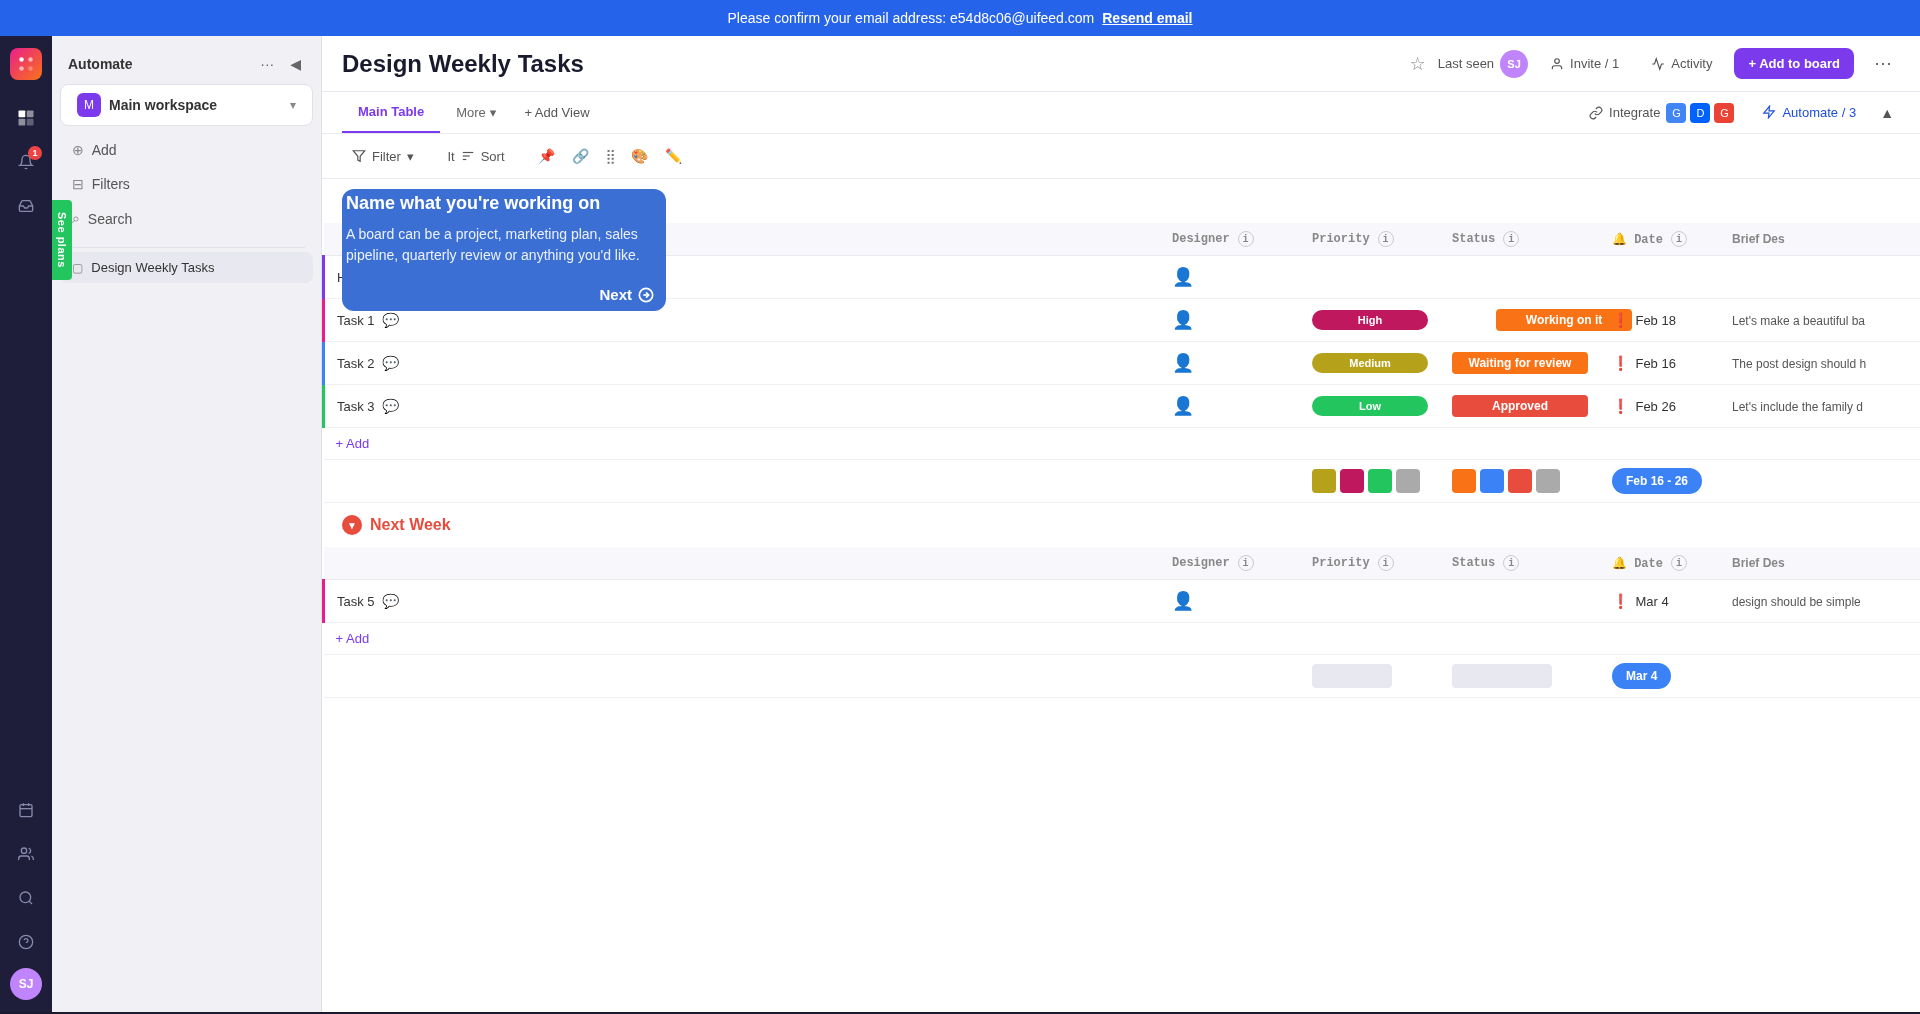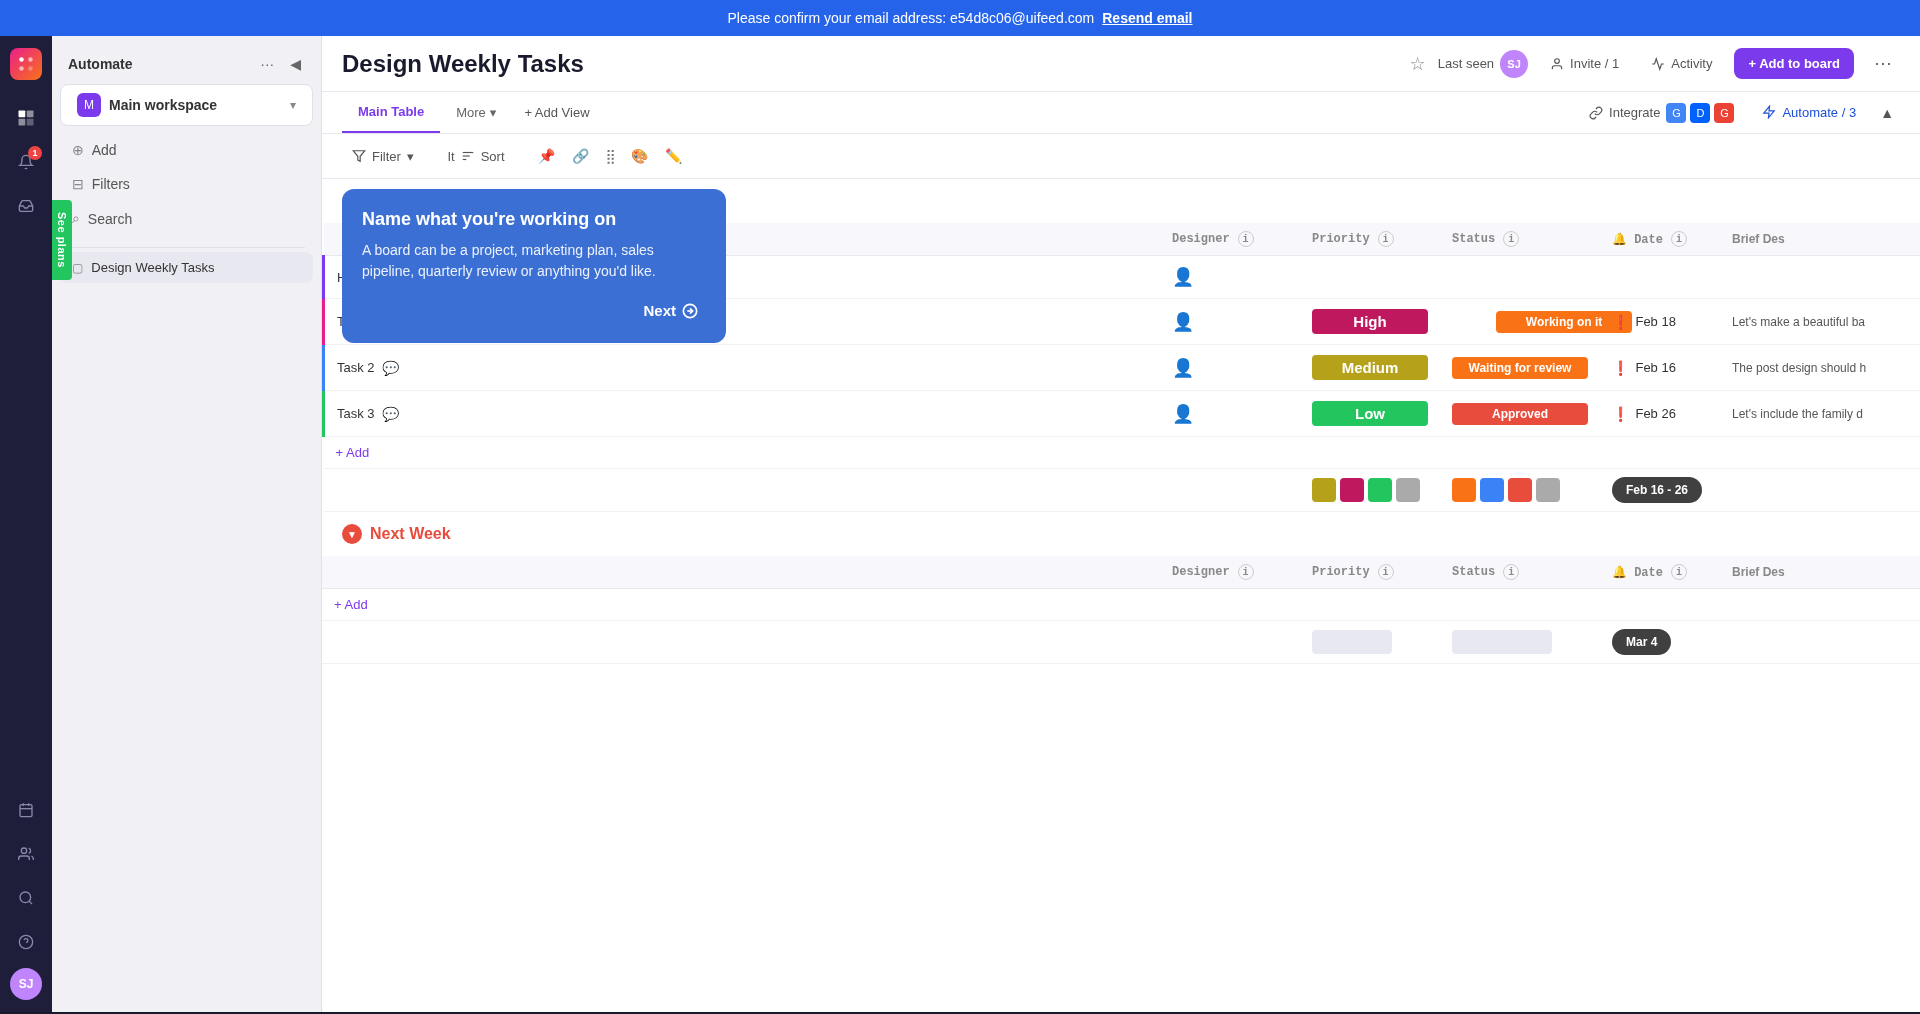--- a/index.html
+++ b/index.html
@@ -337,24 +337,24 @@
       background: white;
       padding: 0;
       position: relative;
     }
 
     
     .tooltip-popup {
       position: absolute;
       top: 10px;
       left: 20px;
-      width: 384px;
+      width: 324px;
       background: #3b6fd4;
       border-radius: 12px;
-      padding: 20px;
+      padding: 4px;
       z-index: 100;
       color: white;
     }
     .tooltip-title {
       font-size: 18px;
       font-weight: 700;
       margin-bottom: 10px;
     }
     .tooltip-text {
       font-size: 14px;
@@ -437,22 +437,22 @@
     .task-row-green td:first-child { border-left: 3px solid #22c55e; }
 
     .task-cell {
       display: flex; align-items: center; gap: 8px;
     }
     .task-chat-icon { color: #ccc; font-size: 14px; }
     .task-avatar { color: #ccc; font-size: 18px; }
 
     .priority-badge {
       display: inline-flex; align-items: center; justify-content: center;
-      padding: 4px 24px; border-radius: 4px;
-      font-size: 15px; font-weight: 600; color: white;
+      padding: 4px 24px; border-radius: 11px;
+      font-size: 11px; font-weight: 600; color: white;
       width: 100%;
     }
     .priority-high { background: #c0185e; }
     .priority-medium { background: #b5a21a; }
     .priority-low { background: #22c55e; }
 
     .status-badge {
       display: inline-flex; align-items: center; justify-content: center;
       padding: 4px 12px; border-radius: 4px;
       font-size: 12px; font-weight: 600; color: white;
@@ -481,21 +481,21 @@
     .color-dots {
       display: flex; gap: 4px;
     }
     .cdot {
       width: 24px; height: 24px;
       border-radius: 4px;
     }
 
     .date-range-badge {
       display: inline-flex;
-      background: #404040;
+      background: #3b82f6;
       color: white;
       font-size: 12px;
       font-weight: 600;
       padding: 6px 14px;
       border-radius: 20px;
     }
 
     .info-icon { 
       display: inline-flex; align-items: center; justify-content: center;
       width: 16px; height: 16px; border-radius: 50%;
@@ -938,20 +938,42 @@
                 <div class="col-header">
                   <span>🔔 Date</span>
                   <span class="info-icon">i</span>
                 </div>
               </th>
               <th class="col-brief">Brief Des</th>
             </tr>
           </thead>
           <tbody>
 
+            <tr class="task-row-pink">
+              <td>
+                <div class="task-cell">
+                  <span>Task 5</span>
+                  <span class="task-chat-icon">💬</span>
+                </div>
+              </td>
+              <td>
+                <span class="task-avatar">👤</span>
+              </td>
+              <td></td>
+              <td></td>
+              <td>
+                <div style="display:flex;align-items:center;gap:6px;">
+                  <span class="alert-icon">❗</span>
+                  <span class="date-text">Mar 4</span>
+                </div>
+              </td>
+              <td>
+                <span class="brief-text">design should be simple</span>
+              </td>
+            </tr>
 
             <tr class="add-row">
               <td>
                 <span>+ Add</span>
               </td>
               <td></td>
               <td></td>
               <td></td>
               <td></td>
               <td></td>

